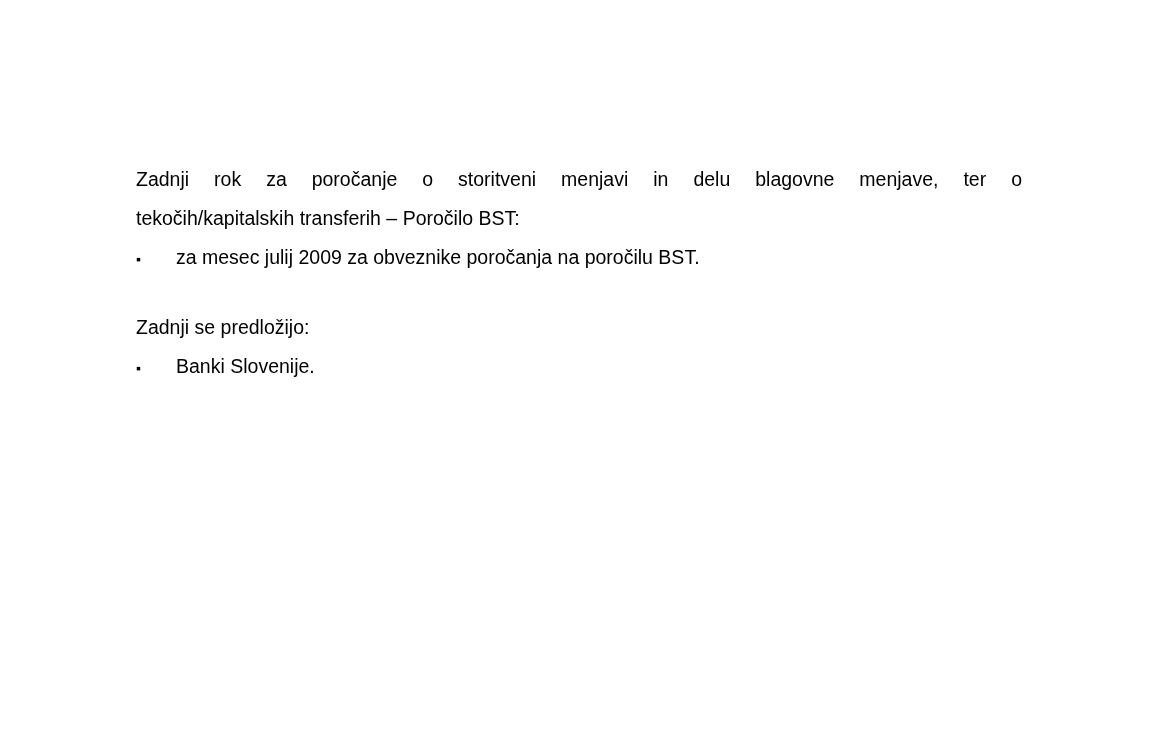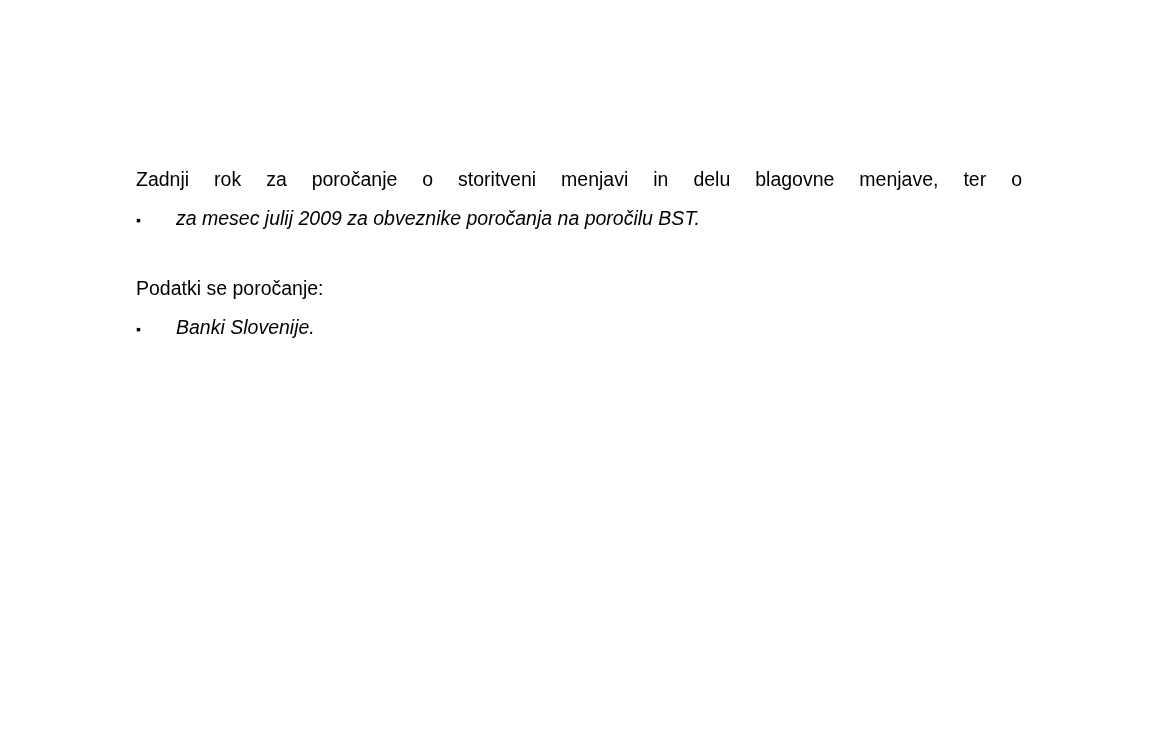--- a/index.html
+++ b/index.html
@@ -53,49 +53,49 @@
   }
   .bullet-mark {
     width: 40px;
     flex: 0 0 40px;
     font-size: 14px;
     line-height: 39px;
     color: #000;
   }
   .bullet-text {
     flex: 1 1 auto;
-    font-style: italic;
   }
   .spacer {
     height: 29px;
   }
   .plain-line {
     font-size: 19.5px;
     line-height: 39px;
     margin: 0;
   }
 </style>
 </head>
 <body>
 
 <div class="page">
   <div class="content">
 
     <p class="para-justified">
       <span class="line1">Zadnji rok za poročanje o storitveni menjavi in delu blagovne menjave, ter o</span>
+      <span class="line2">tekočih/kapitalskih transferih – Poročilo BST:</span>
     </p>
 
     <div class="bullet-row">
       <span class="bullet-mark">▪</span>
       <span class="bullet-text">za mesec julij 2009 za obveznike poročanja na poročilu BST.</span>
     </div>
 
     <div class="spacer"></div>
 
-    <p class="plain-line">Podatki se poročanje:</p>
+    <p class="plain-line">Zadnji se predložijo:</p>
 
     <div class="bullet-row">
       <span class="bullet-mark">▪</span>
       <span class="bullet-text">Banki Slovenije.</span>
     </div>
 
   </div>
 </div>
 
 </body></html>

